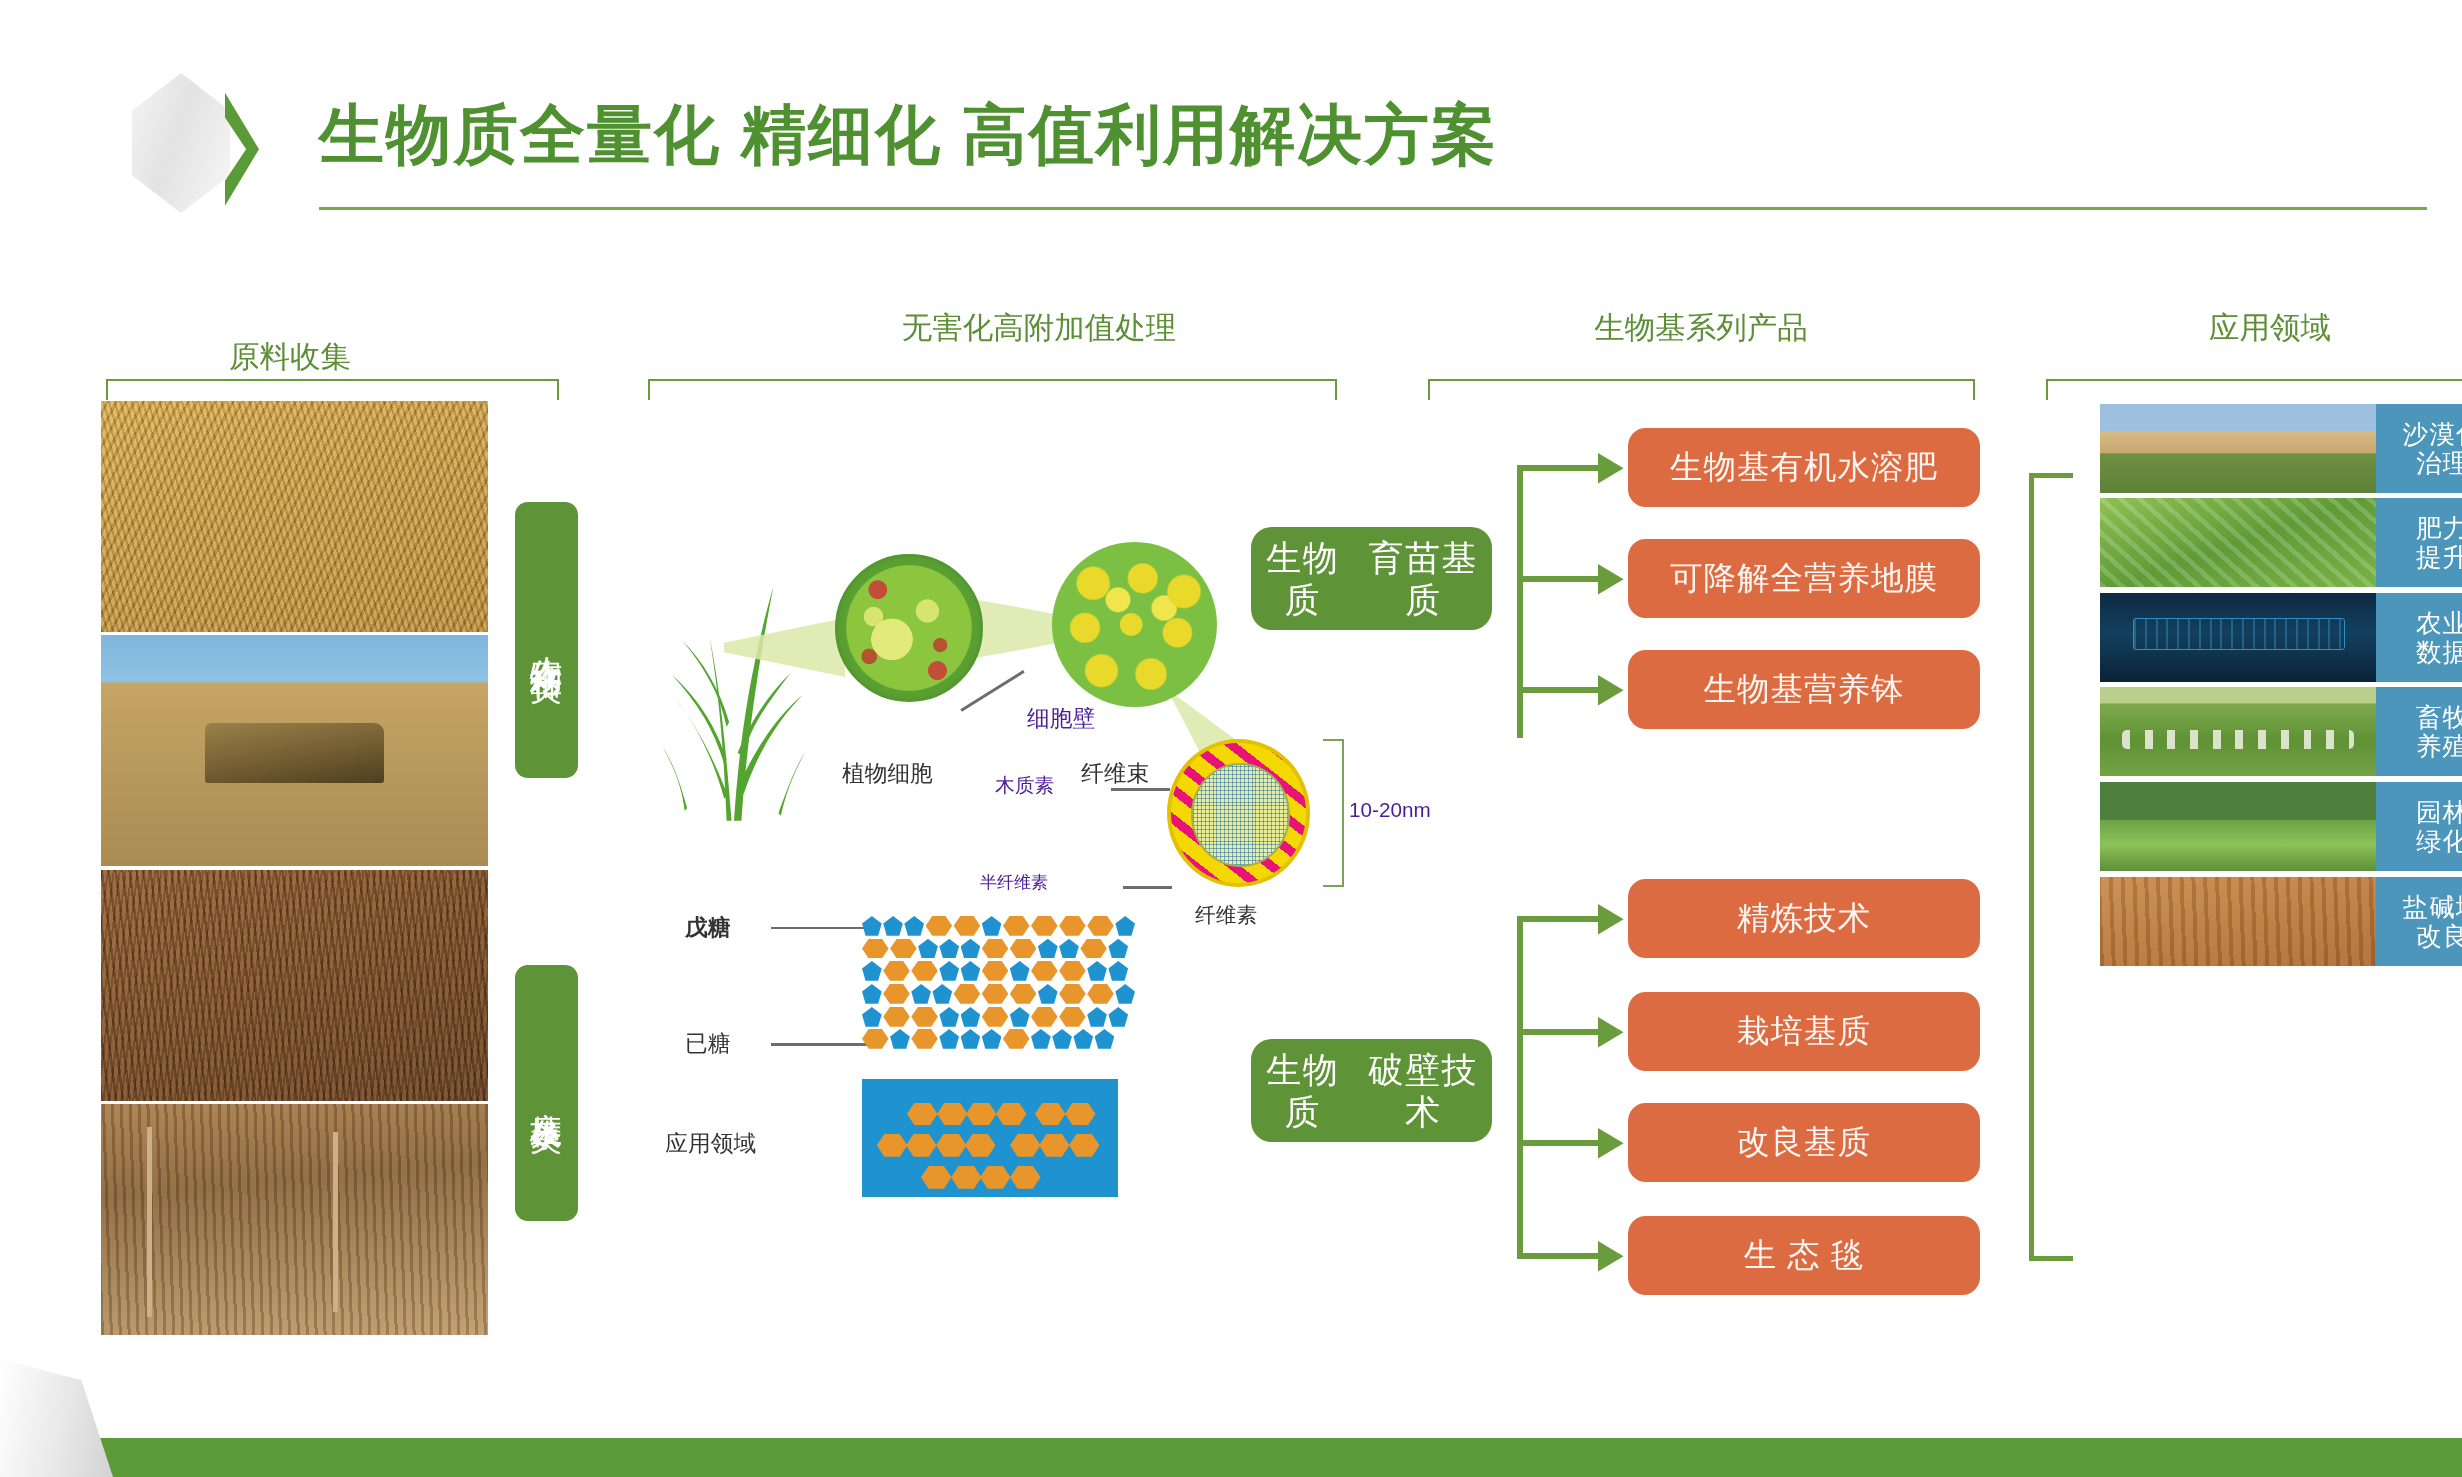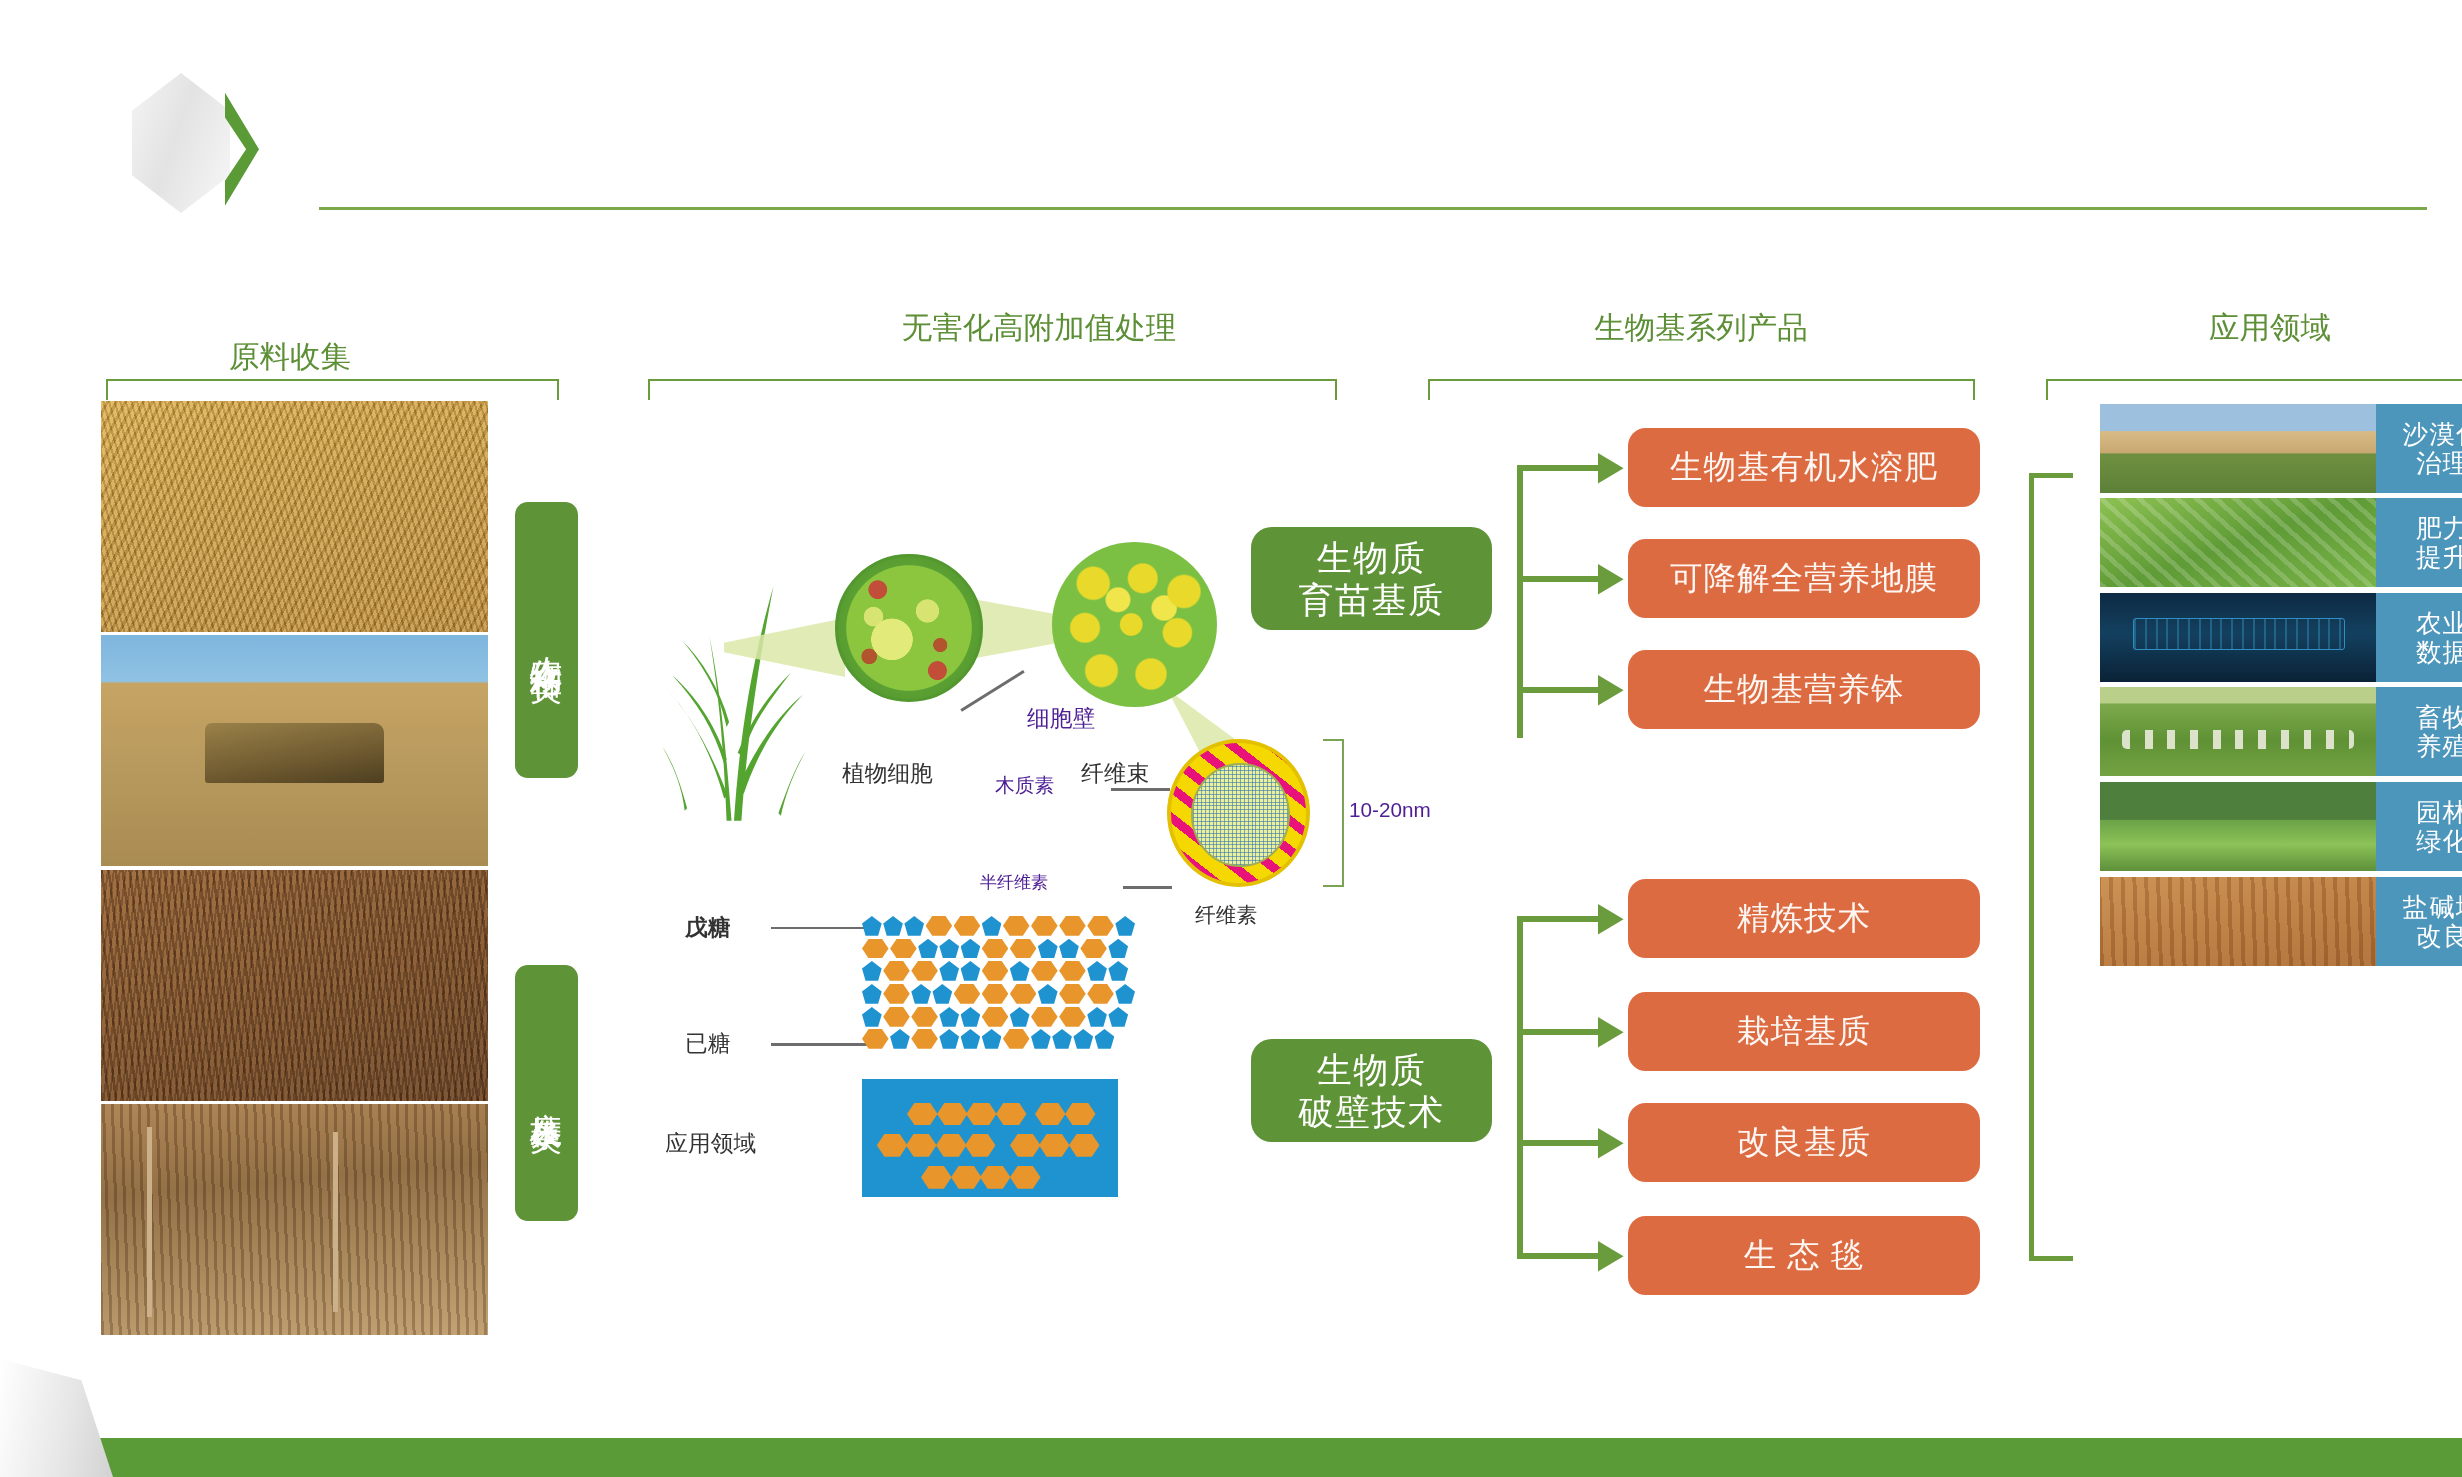--- a/index.html
+++ b/index.html
@@ -165,21 +165,21 @@
     position:absolute; left: 177px; top: 163px; width: 256px; height: 118px;
     background:#1e93d0;
   }
   .crystal-box .ch { position:absolute; width:30.5px; height:22.7px; background:#e8962b;
     clip-path: polygon(25% 0%, 75% 0%, 100% 50%, 75% 100%, 25% 100%, 0% 50%); }
 
   
   .tech-box {
     position: absolute; width: 241px; border-radius: 20.7px;
     background: #5f9338; color: #fff; font-size: 35px; font-weight: 500;
-    display: flex; flex-direction: column; align-items: center; justify-content: center;
+    display: flex; flex-direction: row; align-items: center; justify-content: center;
     line-height: 1.18; letter-spacing: 1.5px; text-align:center;
   }
 
   
   .prod-box {
     position: absolute; width: 352px; height: 79px; border-radius: 17.7px;
     background: #dd6b41; color: #fdf6f2; font-size: 32.5px; font-weight: 500;
     display: flex; align-items: center; justify-content: center;
     letter-spacing: 1px; white-space: nowrap;
   }
@@ -228,20 +228,21 @@
   }
 </style>
 </head>
 <body>
 
 <div class="header">
   <div class="hex-badge">
     <div class="hex"></div>
     <div class="arrow-green"></div>
   </div>
+  <div class="title-text">生物质全量化 精细化 高值利用解决方案</div>
   <div class="title-rule"></div>
 </div>
 
 <div class="sec-label" style="left:167px; top:308px; width:246px;margin-top:29px;">原料收集</div>
 <div class="sec-bracket" style="left:106px; top:379px; width:453px;"></div>
 
 <div class="sec-label" style="left:719px; top:308px; width:640px;">无害化高附加值处理</div>
 <div class="sec-bracket" style="left:648px; top:379px; width:689px;"></div>
 
 <div class="sec-label" style="left:1418px; top:308px; width:566px;">生物基系列产品</div>

